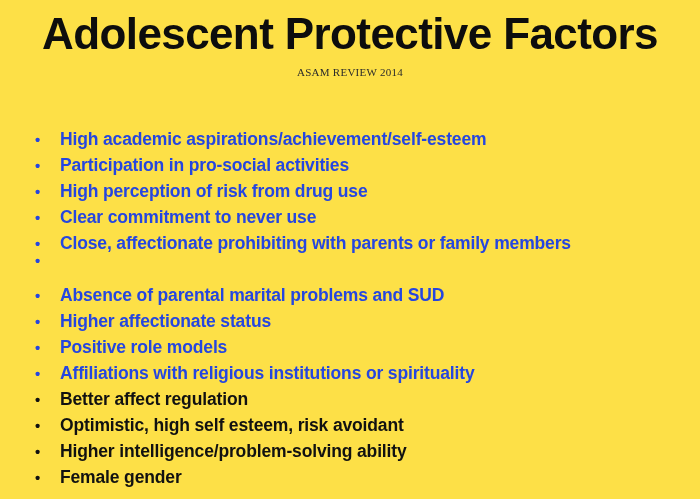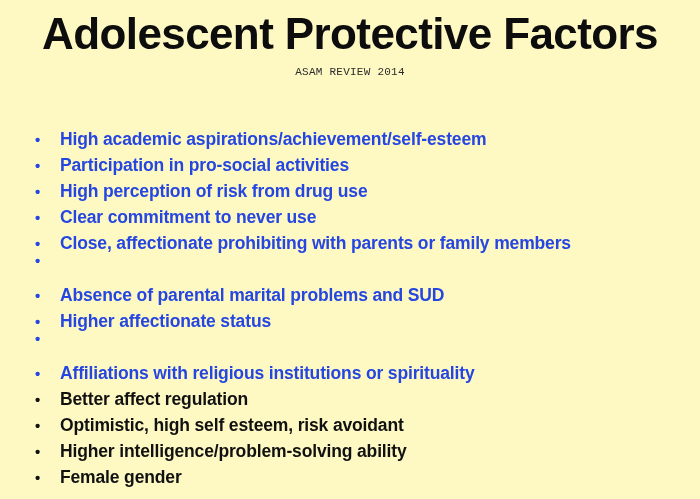--- a/index.html
+++ b/index.html
@@ -10,40 +10,40 @@
     width: 700px;
     height: 499px;
     background: #ffffff;
     font-family: "Liberation Sans", sans-serif;
     overflow: hidden;
   }
   .slide {
     position: relative;
     width: 700px;
     height: 499px;
-    background: #fef9c3;
+    background: #fde047;
     box-sizing: border-box;
   }
   .title-block {
     width: 100%;
     text-align: center;
     padding-top: 10px;
   }
   .slide-title {
     font-family: "Liberation Sans", sans-serif;
     font-weight: bold;
     font-size: 44px;
     line-height: 1.08;
     letter-spacing: -0.6px;
     color: #0d0d0d;
     margin: 0;
     white-space: nowrap;
   }
   .slide-subtitle {
-    font-family: Liberation Mono, monospace;
+    font-family: Liberation Serif, serif;
     font-weight: normal;
     font-size: 11px;
     letter-spacing: 0.25px;
     color: #2b2b2b;
     margin: 8px 0 0 0;
   }
   .bullet-list {
     list-style: none;
     margin: 0;
     padding: 0;
@@ -116,20 +116,21 @@
       <li class="bullet-item">
         <span class="bullet-marker c-blue">•</span>
         <span class="bullet-text c-blue">Absence of parental marital problems and SUD</span>
       </li>
       <li class="bullet-item">
         <span class="bullet-marker c-blue">•</span>
         <span class="bullet-text c-blue">Higher affectionate status</span>
       </li>
       <li class="bullet-item">
         <span class="bullet-marker c-blue">•</span>
+        <span class="bullet-text c-blue">Positive role models</span>
       </li>
       <li class="bullet-item">
         <span class="bullet-marker c-blue">•</span>
         <span class="bullet-text c-blue">Affiliations with religious institutions or spirituality</span>
       </li>
       <li class="bullet-item">
         <span class="bullet-marker c-black">•</span>
         <span class="bullet-text c-black">Better affect regulation</span>
       </li>
       <li class="bullet-item">

